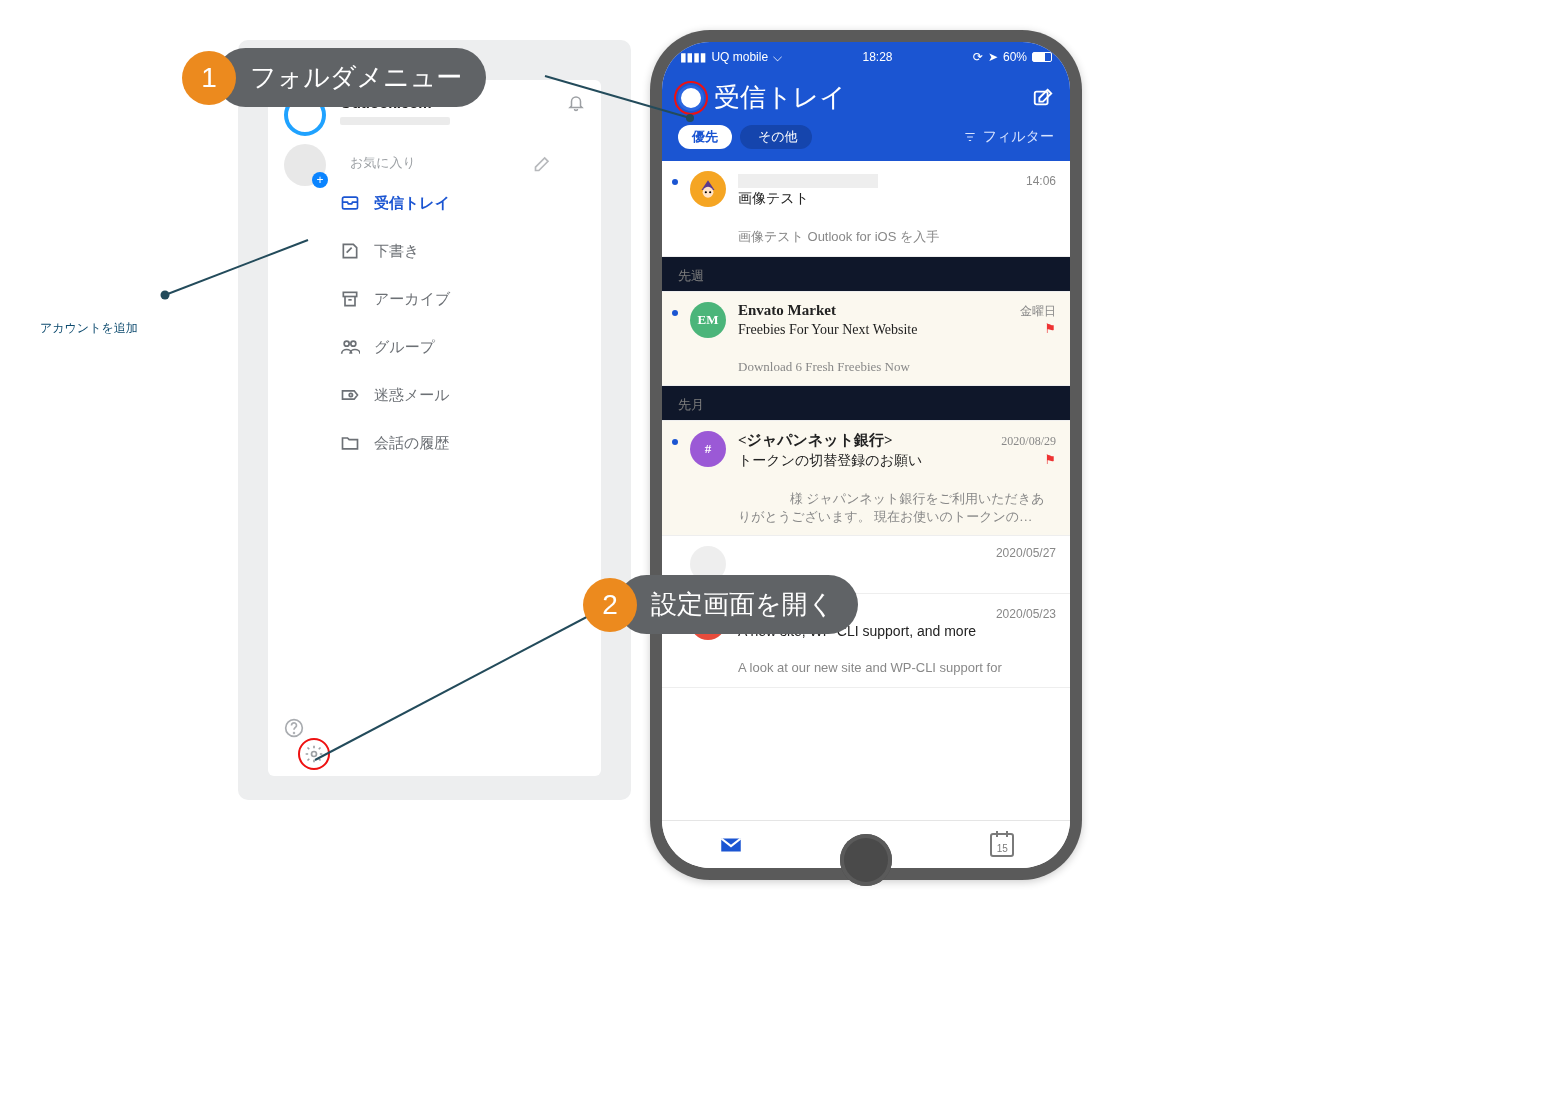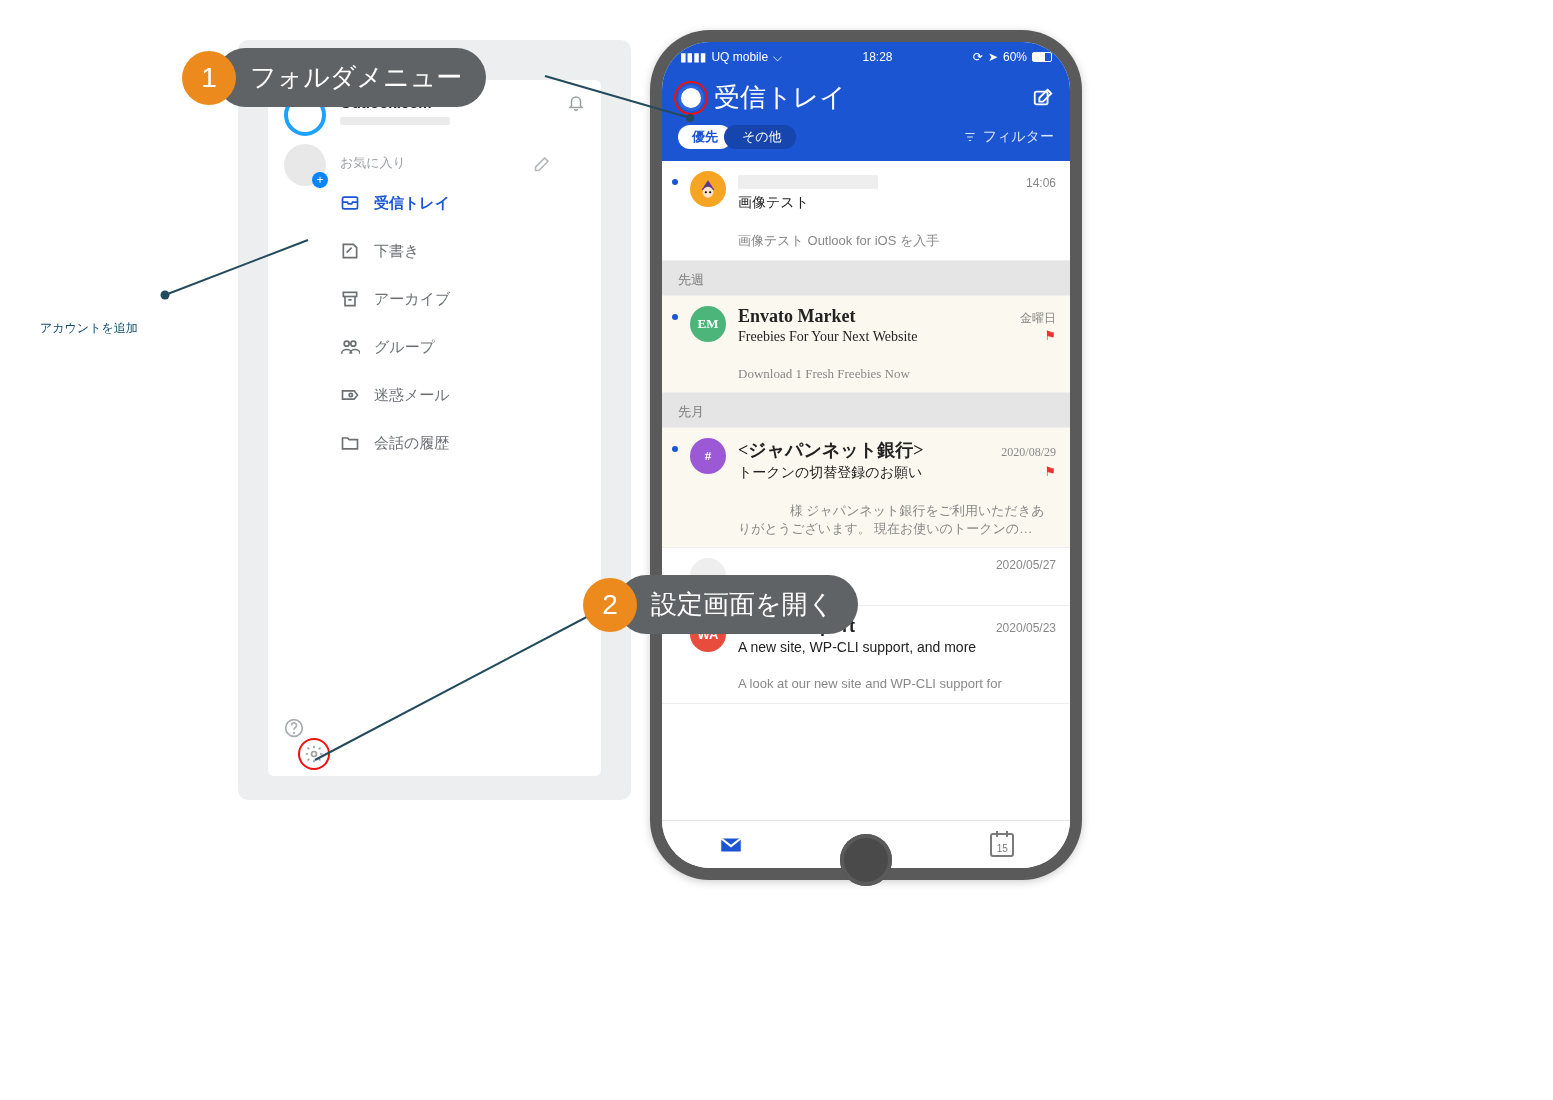--- a/index.html
+++ b/index.html
@@ -34,36 +34,36 @@
     background:#5a5a5a; border-radius:60px; padding:12px; box-shadow:0 2px 8px rgba(0,0,0,.2);
   }
   .screen { background:#fff; border-radius:48px; width:100%; height:100%; overflow:hidden; display:flex; flex-direction:column; position:relative; }
   .statusbar { background:#1b55d2; color:#fff; height:30px; display:flex; align-items:center; justify-content:space-between; padding:0 18px; font-size:12px; }
   .sb-seg { display:flex; align-items:center; gap:5px; }
   .appbar { background:#1b55d2; color:#fff; padding:8px 16px 12px 16px; }
   .ab-row1 { display:flex; align-items:center; gap:10px; }
   .avatar-dot { width:26px; height:26px; border-radius:50%; background:#fff; border:3px solid #2b66e0; position:relative; }
   .ab-title { font-size:26px; font-weight:500; flex:1; }
   .compose { width:22px; height:22px; }
-  .ab-row2 { display:flex; align-items:center; gap:0; margin-top:10px; }
+  .ab-row2 { display:flex; align-items:center; gap:16px; margin-top:10px; }
   .seg { border-radius:14px; padding:3px 14px; font-size:13px; }
   .seg.focused { background:#fff; color:#1b55d2; font-weight:600; }
   .seg.other { background:#1545ad; color:#fff; margin-left:-8px; padding-left:18px; }
   .filter { margin-left:auto; color:#d9e4ff; font-size:14px; display:flex; align-items:center; gap:6px; }
   .maillist { flex:1; overflow:hidden; background:#fff; }
-  .group-head { font-size:13px; color:#7e7e7e; padding:10px 16px 6px; border-bottom:1px solid #eee; background:#e5e5e5; }
+  .group-head { font-size:13px; color:#7e7e7e; padding:10px 16px 6px; border-bottom:1px solid #eee; background:#0f172a; }
   .mail-item { display:flex; gap:12px; padding:10px 14px 10px 10px; border-bottom:1px solid #eee; }
   .mail-item.hl { background:#fbf8ef;font-family:Liberation Serif, serif; }
   .mi-dot { width:6px; height:6px; border-radius:50%; background:#1b55d2; margin-top:8px; flex-shrink:0; }
   .mi-dot.none { visibility:hidden; }
   .mi-avatar { width:36px; height:36px; border-radius:50%; flex-shrink:0; display:flex; align-items:center; justify-content:center; color:#fff; font-size:13px; font-weight:600; }
   .mi-avatar.wizard { background:#f5a523; }
   .mi-body { flex:1; min-width:0; }
   .mi-top { display:flex; justify-content:space-between; align-items:baseline; }
-  .mi-sender { font-size:18px; font-weight:600; color:#222;text-align:center; }
+  .mi-sender { font-size:15px; font-weight:600; color:#222;text-align:center; }
   .mi-date { font-size:12px; color:#888; }
   .mi-subj { font-size:14px; color:#222; margin-top:2px; }
   .mi-prev { font-size:13px; color:#888; margin-top:20px; line-height:1.35; }
   .flag { color:#e33; font-size:13px; margin-left:auto; }
   .bottombar { height:48px; border-top:1px solid #e5e5e5; display:flex; align-items:center; justify-content:space-around; color:#7a7a7a; background:#fff;text-align:center; }
   .bottombar .mail { color:#1b55d2; }
   .homebtn { position:absolute; bottom:-6px; left:50%; transform:translateX(-50%); width:52px; height:52px; border-radius:50%; background:#4a4a4a; box-shadow:inset 0 0 0 4px #5a5a5a; }
 
   
   .callout { position:absolute; display:flex; align-items:center; gap:0; }
@@ -79,21 +79,21 @@
     <div class="acct-row">
       <div style="display:flex;flex-direction:column;align-items:center;">
         <div class="acct-avatar inner"></div>
         <div class="add-bubble">
           <div class="add-plus">+</div>
         </div>
       </div>
       <div style="flex:1">
         <div class="acct-name">Outlook.com</div>
         <div style="height:8px;background:#ebebeb;width:110px;margin-top:6px;border-radius:2px"></div>
-        <div class="fav-row" style="margin-left:0">
+        <div class="fav-row" style="margin-left:10px">
           <span>お気に入り</span>
           <svg class="fi-icon" viewBox="0 0 24 24" fill="none" stroke="#b7b9bc" stroke-width="2">
               <path d="M3 17l11-11 4 4-11 11H3v-4z"></path>
             </svg>
         </div>
         <div class="folder-list" style="margin-left:0">
           <div class="folder-item active">
             <svg class="fi-icon" viewBox="0 0 24 24" fill="none" stroke="currentColor" stroke-width="2">
                 <rect x="3" y="5" width="18" height="14" rx="2"></rect>
                 <path d="M3 11h6l1 2h4l1-2h6"></path>
@@ -235,21 +235,21 @@
         <div class="mi-avatar" style="background:#4bb57a">EM</div>
         <div class="mi-body">
           <div class="mi-top">
             <span class="mi-sender">Envato Market</span>
             <span class="mi-date">金曜日</span>
           </div>
           <div style="display:flex;align-items:center">
             <div class="mi-subj">Freebies For Your Next Website</div>
             <span class="flag">⚑</span>
           </div>
-          <div class="mi-prev">Download 1 Fresh Freebies Now</div>
+          <div class="mi-prev">Download 6 Fresh Freebies Now</div>
         </div>
       </div>
 
       <div class="group-head">先月</div>
 
       <div class="mail-item hl">
         <div class="mi-dot"></div>
         <div class="mi-avatar" style="background:#9b59d6">#</div>
         <div class="mi-body">
           <div class="mi-top">

